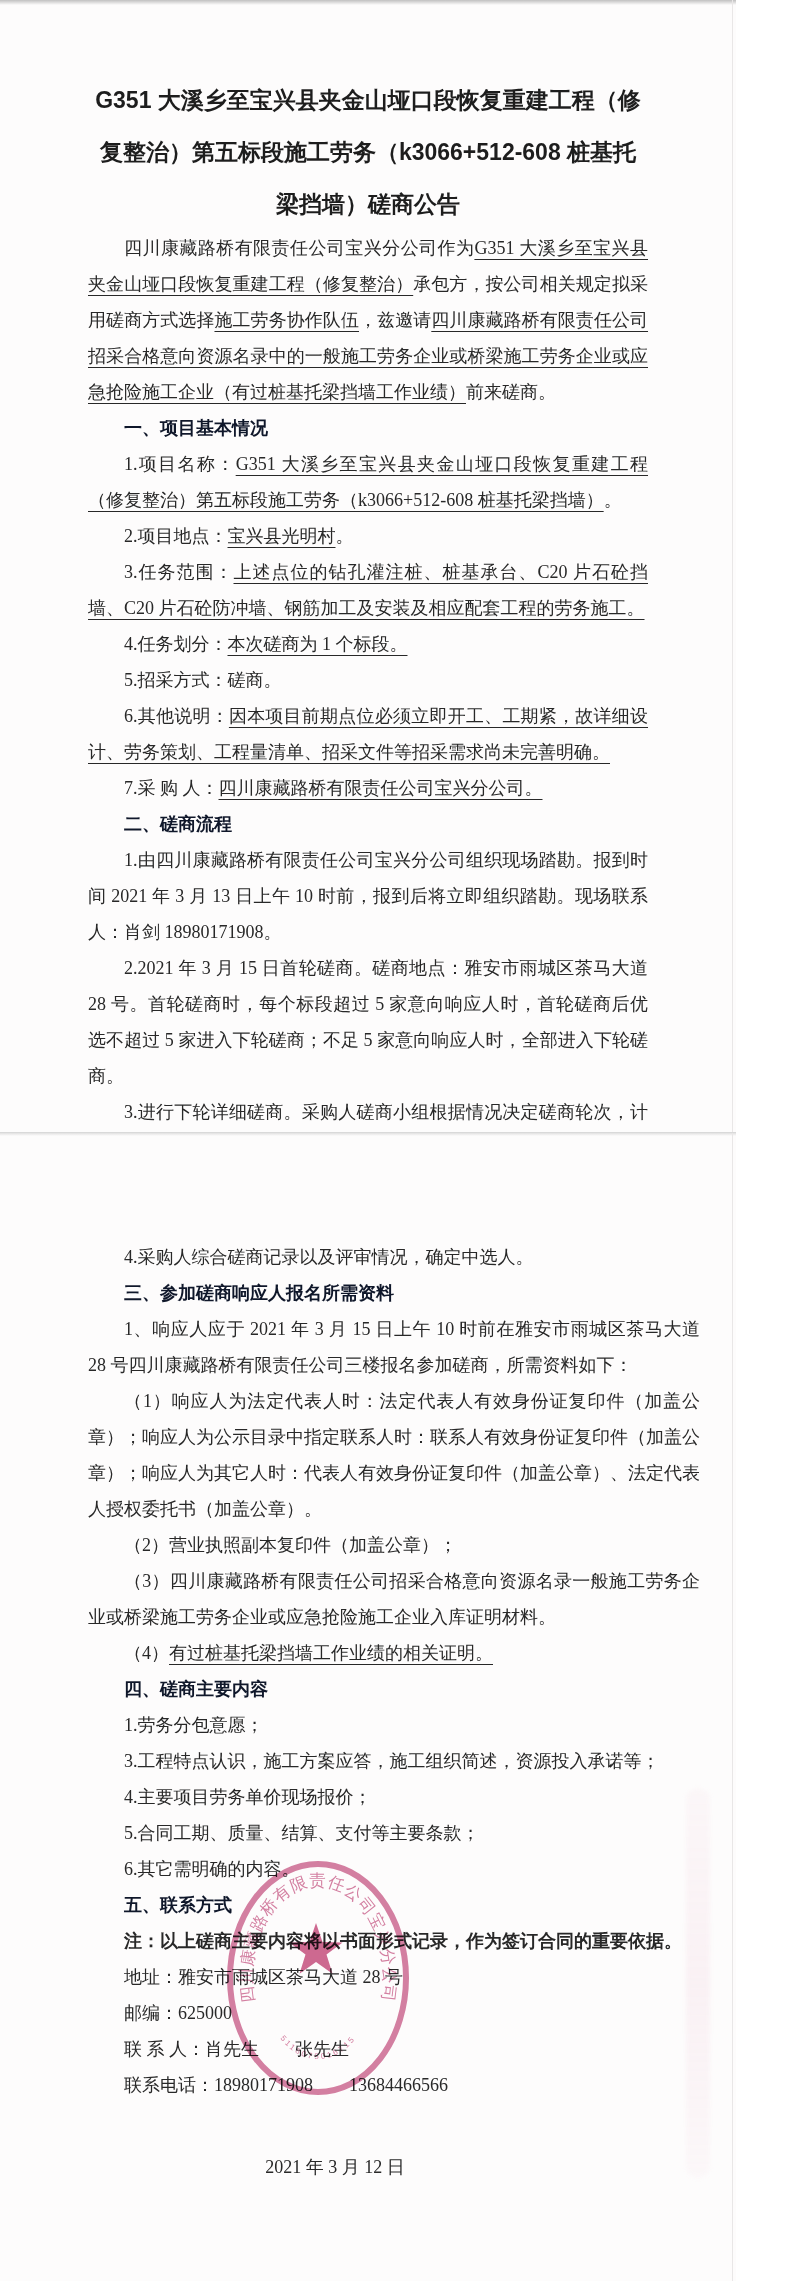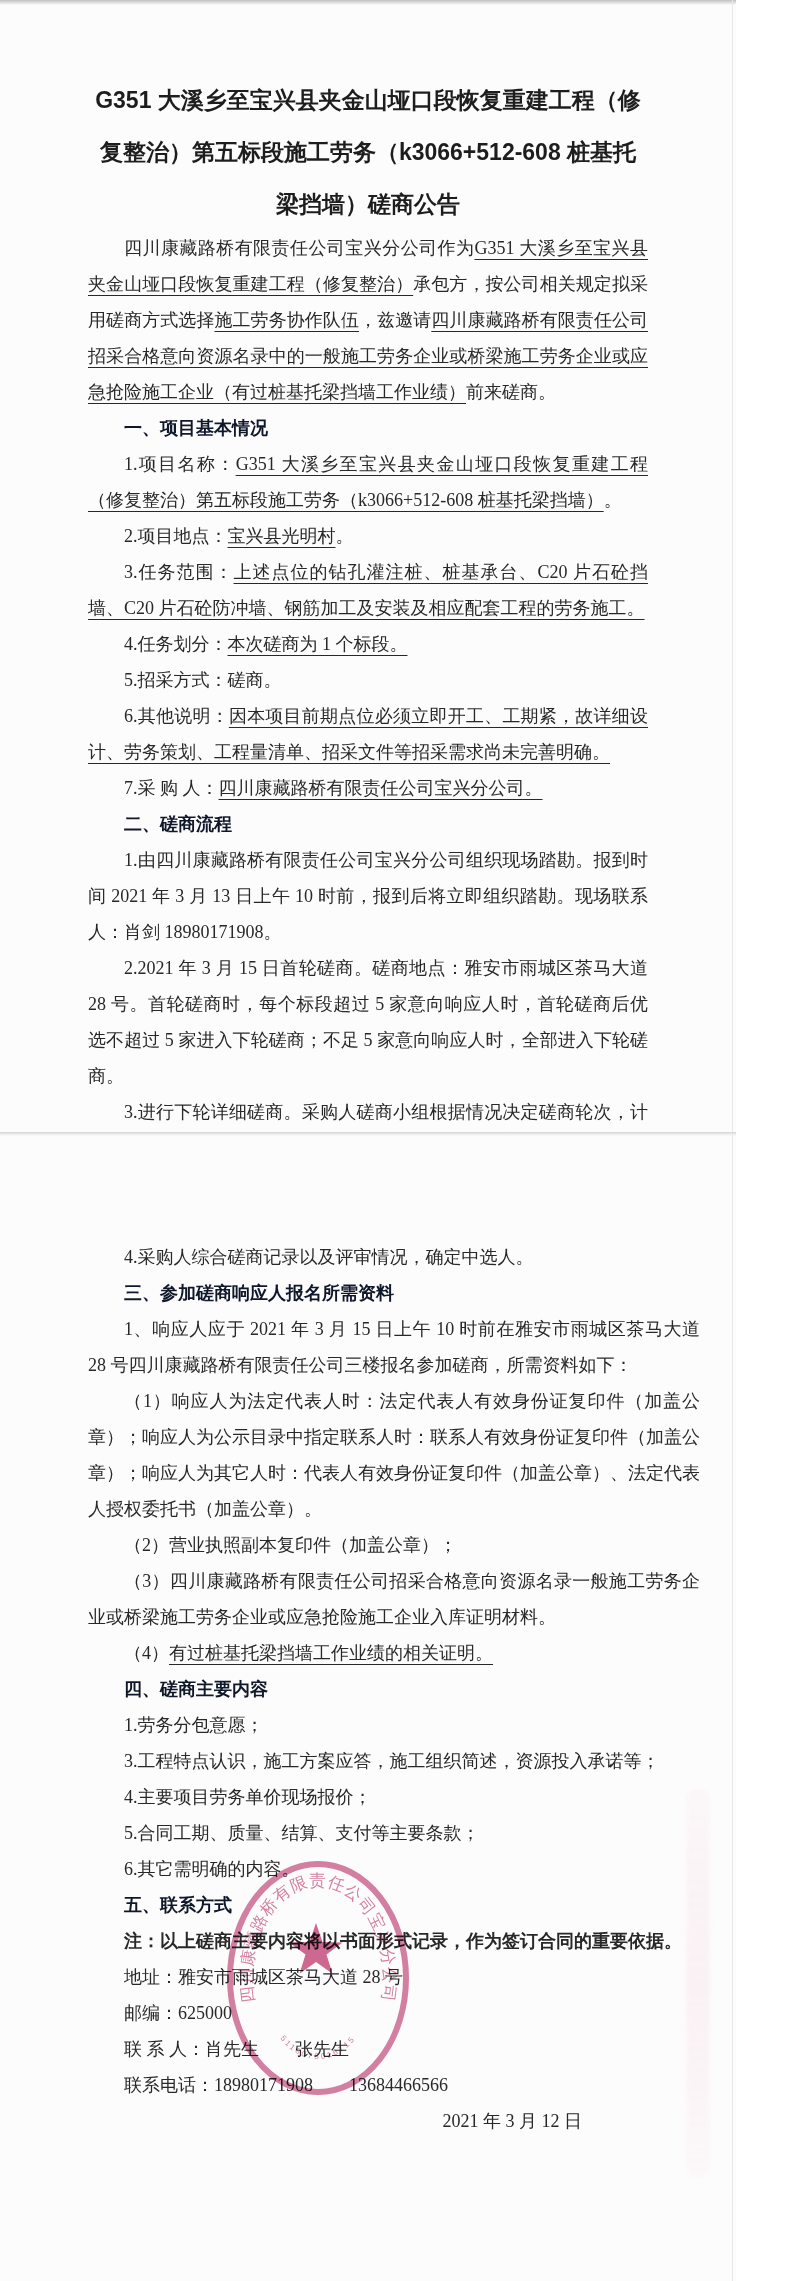--- a/index.html
+++ b/index.html
@@ -10,21 +10,21 @@
   .scan-edge{position:absolute;top:0;left:0;right:0;height:5px;
     background:linear-gradient(to bottom,#8f8f8f,rgba(190,190,190,0));opacity:.55;}
   .page-2 .scan-edge{height:3px;opacity:.25;}
   .edge-r{position:absolute;top:0;right:3px;bottom:0;width:1px;background:#e9e7e7;}
   .blk{margin:0;font-size:18px;line-height:36px;color:#282828;text-align:justify;text-indent:2em;}
   .title{font-family:"Liberation Sans","DejaVu Sans",sans-serif;font-weight:bold;font-size:23px;
     line-height:52px;text-align:center;text-indent:0;color:#1d1d1d;}
   .h{font-family:"Liberation Sans","DejaVu Sans",sans-serif;font-weight:bold;color:#0f172a;text-align:left;}
   .note{font-weight:bold;text-align:left;}
   .ct{text-align:left;}
-  .date{text-align:right;padding-right:118px;text-indent:0;}
+  .date{text-align:center;padding-right:118px;margin-top:46px;text-indent:0;}
   .u{text-decoration:underline;text-underline-offset:5px;text-decoration-thickness:1px;}
   .stamp{position:absolute;left:226px;top:727px;width:184px;height:236px;
     mix-blend-mode:multiply;opacity:.88;}
   .bleed{position:absolute;right:26px;top:655px;width:24px;height:390px;border-radius:12px;
     background:linear-gradient(to bottom,rgba(233,178,200,.07),rgba(233,178,200,.14),rgba(233,178,200,.06));
     filter:blur(2px);}
 </style>
 </head>
 <body>
 

